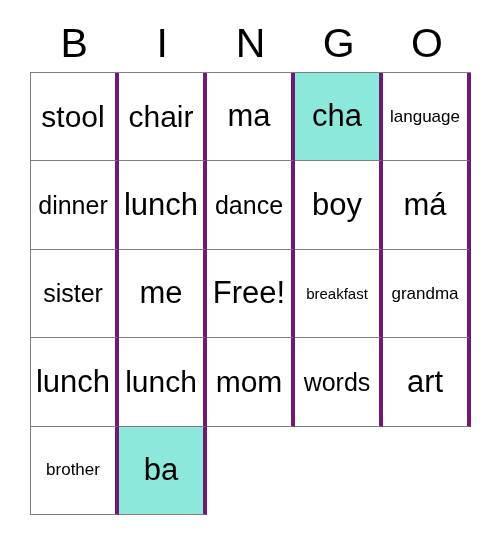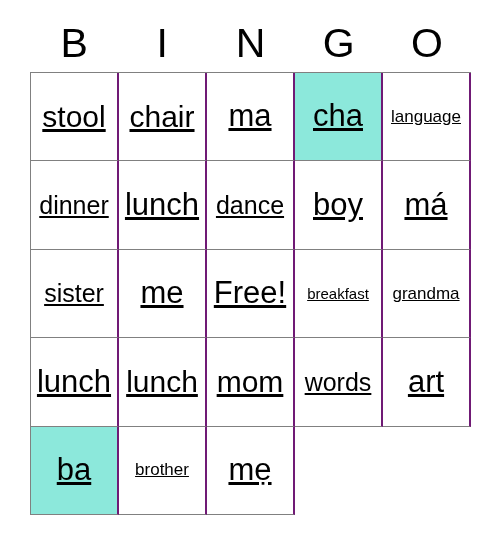--- a/index.html
+++ b/index.html
@@ -50,29 +50,28 @@
     box-sizing: border-box;
     display: grid;
     grid-template-columns: repeat(5, 1fr);
     grid-template-rows: repeat(5, 1fr);
     border-top: 1px solid #808080;
     border-left: 1px solid #808080;
     background: #ffffff;
   }
   .cell {
     box-sizing: border-box;
-    border-right: 2px solid #701a75;
+    border-right: 4px solid #701a75;
     border-bottom: 1px solid #808080;
     display: flex;
     align-items: center;
     justify-content: center;
     overflow: hidden;
     background: #ffffff;
     position: relative;
-    text-decoration: underline;
   }
   .cell.marked {
     background: #8ce8db;
   }
   .cell-text {
     display: block;
     text-align: center;
     line-height: 1.05;
     padding: 0 2px;
     white-space: nowrap;
@@ -152,24 +151,21 @@
       </div>
       <div class="cell">
         <span class="cell-text fs-lg">mom</span>
       </div>
       <div class="cell">
         <span class="cell-text fs-md">words</span>
       </div>
       <div class="cell">
         <span class="cell-text fs-xl">art</span>
       </div>
-      <div class="cell marked">
-        <span class="cell-text fs-xl">ba</span>
-      </div>
       <div class="cell">
         <span class="cell-text fs-sm">brother</span>
       </div>
-      <div class="cell">
-        <span class="cell-text fs-xl">mẹ</span>
+      <div class="cell marked">
+        <span class="cell-text fs-xl">ba</span>
       </div>
     </div>
 
 </div>
 
 </body></html>

